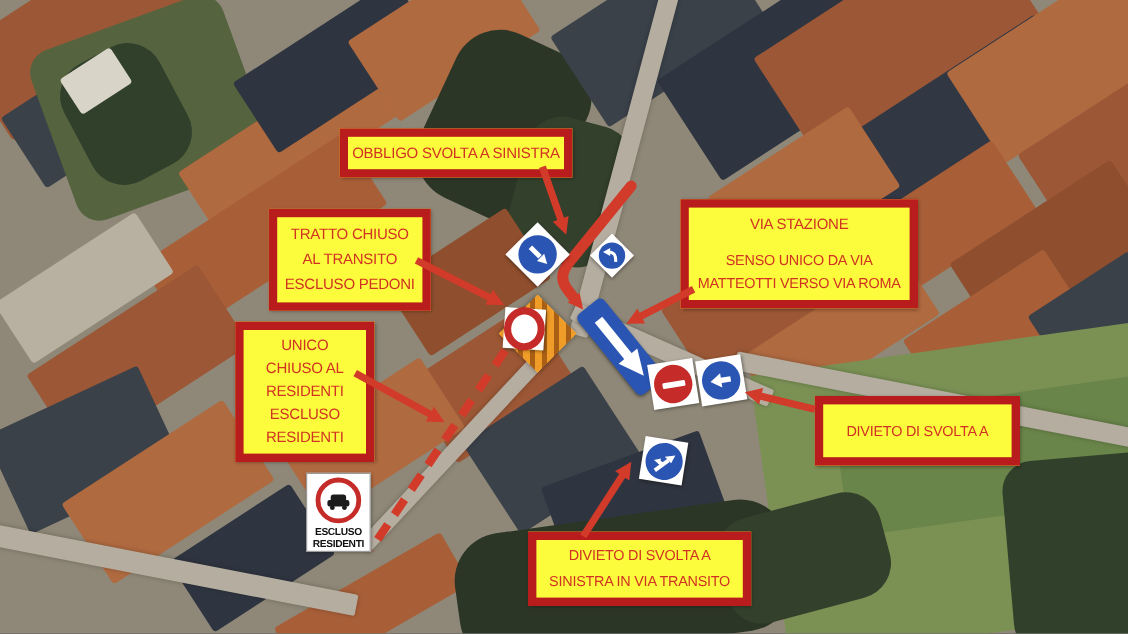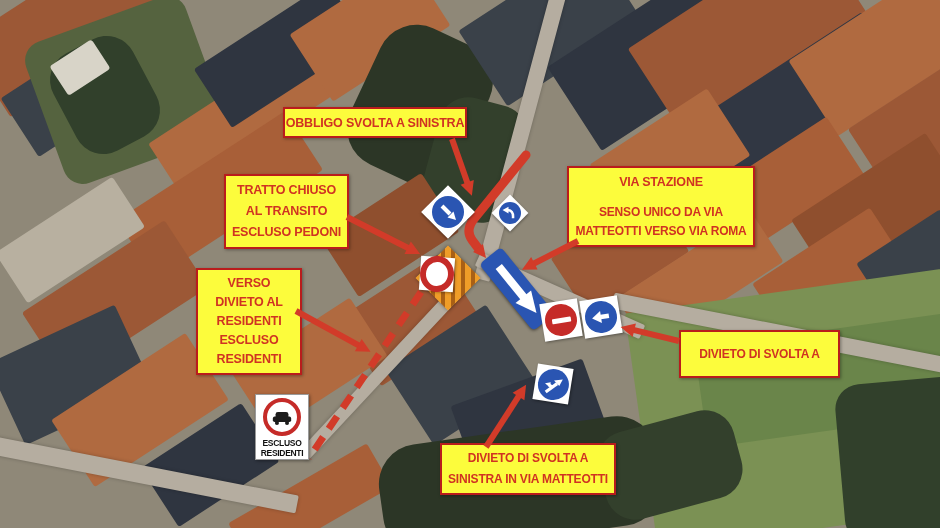--- a/index.html
+++ b/index.html
@@ -5,22 +5,22 @@
   html,body{margin:0;padding:0;background:#666;}
   #stage{position:relative;width:940px;height:528px;overflow:hidden;
          font-family:"Liberation Sans",sans-serif;background:#8f8878;}
   
   .bg{position:absolute;inset:0;z-index:0;}
   .blk{position:absolute;border-radius:3px;}
   .road{position:absolute;background:#b5ada0;border-radius:2px;box-shadow:0 0 4px rgba(0,0,0,.25);}
   
   #overlay{position:absolute;left:0;top:0;z-index:2;pointer-events:none;}
   
-  .label{position:absolute;z-index:5;background:#fcfc3c;border:2px solid #b91c1c;
-         color:#d03322;font-weight:bold;text-align:center;display:flex;
+  .label{position:absolute;z-index:5;background:#fcfc3c;border:7px solid #b91c1c;
+         color:#d03322;font-weight:normal;text-align:center;display:flex;
          flex-direction:column;justify-content:center;align-items:center;
          box-shadow:1px 1px 3px rgba(0,0,0,.35);letter-spacing:-.2px;}
   #label-obbligo{left:283px;top:107px;width:180px;height:27px;font-size:12.5px;}
   #label-pedoni{left:224px;top:174px;width:121px;height:71px;font-size:12.5px;line-height:21px;}
   #label-stazione{left:567px;top:166px;width:184px;height:77px;font-size:12px;line-height:19px;}
   #label-stazione .ttl{font-size:12.5px;margin-bottom:11px;}
   #label-residenti{left:196px;top:268px;width:102px;height:103px;font-size:12.5px;line-height:19px;}
   #label-destra{left:679px;top:330px;width:157px;height:44px;font-size:12px;line-height:20px;}
   #label-sinistra{left:440px;top:443px;width:172px;height:48px;font-size:12px;line-height:21px;}
   
@@ -200,34 +200,34 @@
     <span>MATTEOTTI VERSO VIA ROMA</span>
   </div>
 
   <div class="label" id="label-pedoni">
     <span>TRATTO CHIUSO</span>
     <span>AL TRANSITO</span>
     <span>ESCLUSO PEDONI</span>
   </div>
 
   <div class="label" id="label-residenti">
-    <span>VERSO</span>
-    <span>DIVIETO AL</span>
+    <span>UNICO</span>
+    <span>CHIUSO AL</span>
     <span>RESIDENTI</span>
     <span>ESCLUSO</span>
     <span>RESIDENTI</span>
   </div>
 
   <div class="label" id="label-destra">
     <span>DIVIETO DI SVOLTA A</span>
   </div>
 
   <div class="label" id="label-sinistra">
     <span>DIVIETO DI SVOLTA A</span>
-    <span>SINISTRA IN VIA MATTEOTTI</span>
+    <span>SINISTRA IN VIA TRANSITO</span>
   </div>
 
   <div class="arrow" id="a-obbligo"></div>
   <div class="arrow" id="a-pedoni"></div>
   <div class="arrow" id="a-stazione"></div>
   <div class="arrow" id="a-destra"></div>
   <div class="arrow" id="a-sinistra"></div>
   <div class="arrow" id="a-residenti"></div>
 
 </div>

